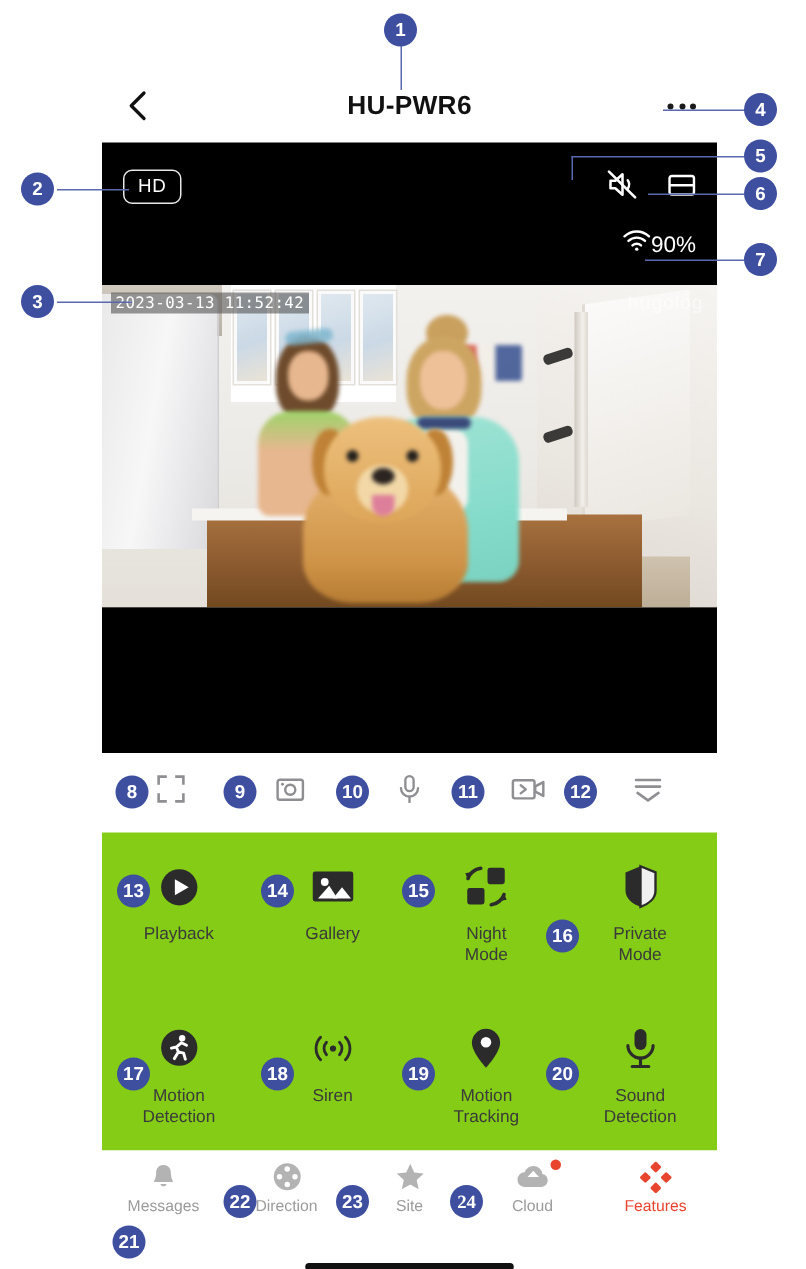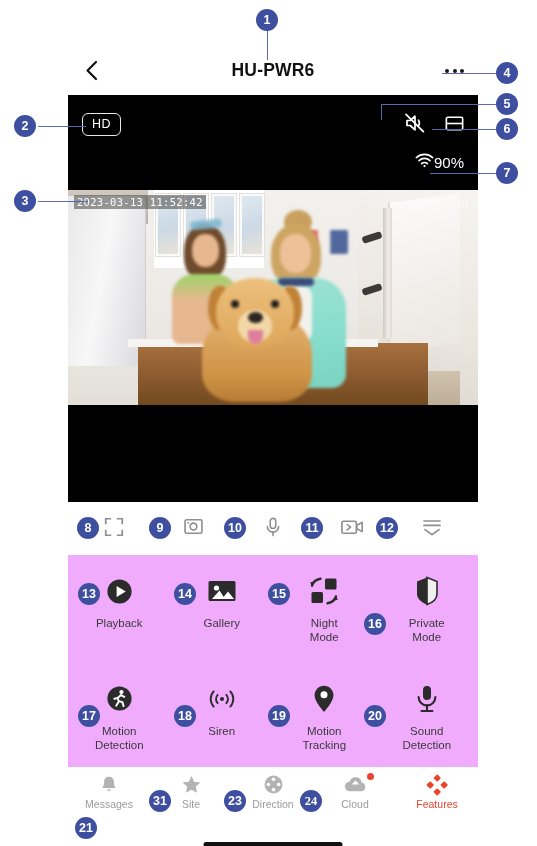--- a/index.html
+++ b/index.html
@@ -162,21 +162,21 @@
   }
 
   
   .controls {
     height: 53px; background: #fff; display: flex; align-items: center;
     padding: 0 20px; gap: 0; justify-content: space-between;
   }
   .ctrl { width: 52px; height: 40px; display: flex; align-items: center; justify-content: center; }
 
   
-  .features { background: #f0abfc; padding: 12px 0 14px; }
+  .features { background: #84cc16; padding: 12px 0 14px; }
   .frow { display: flex; }
   .fcell {
     flex: 1; display: flex; flex-direction: column; align-items: center;
     padding-top: 6px;
   }
   .fcell .fic { height: 36px; display: flex; align-items: center; justify-content: center; }
   .fcell .flabel {
     margin-top: 7px; font-size: 11.5px; color: #3a3a3a; text-align: center; line-height: 1.25;
     max-width: 78px;
   }
@@ -486,37 +486,37 @@
             <path d="M11 2.4c-3.3 0-5.4 2.3-5.4 5.6 0 4.4-1.6 5.6-1.6 6.8h14c0-1.2-1.6-2.4-1.6-6.8 0-3.3-2.1-5.6-5.4-5.6z" fill="#b3b3b3"></path>
             <path d="M8.6 16.4a2.5 2.5 0 004.8 0z" fill="#b3b3b3"></path>
           </svg>
         </div>
         <div class="tlabel">Messages</div>
       </div>
 
       <div class="tab">
         <div class="tic">
           <svg width="21" height="21" viewBox="0 0 22 22">
-            <polygon points="11,2 13.8,8.1 20.4,8.8 15.5,13.2 16.9,19.7 11,16.4 5.1,19.7 6.5,13.2 1.6,8.8 8.2,8.1" fill="#b3b3b3"></polygon>
-          </svg>
-        </div>
-        <div class="tlabel">Site</div>
-      </div>
-
-      <div class="tab">
-        <div class="tic">
-          <svg width="21" height="21" viewBox="0 0 22 22">
             <circle cx="11" cy="11" r="9.4" fill="#b3b3b3"></circle>
             <circle cx="11" cy="5.6" r="1.9" fill="#fff"></circle>
             <circle cx="11" cy="16.4" r="1.9" fill="#fff"></circle>
             <circle cx="5.6" cy="11" r="1.9" fill="#fff"></circle>
             <circle cx="16.4" cy="11" r="1.9" fill="#fff"></circle>
           </svg>
         </div>
         <div class="tlabel">Direction</div>
+      </div>
+
+      <div class="tab">
+        <div class="tic">
+          <svg width="21" height="21" viewBox="0 0 22 22">
+            <polygon points="11,2 13.8,8.1 20.4,8.8 15.5,13.2 16.9,19.7 11,16.4 5.1,19.7 6.5,13.2 1.6,8.8 8.2,8.1" fill="#b3b3b3"></polygon>
+          </svg>
+        </div>
+        <div class="tlabel">Site</div>
       </div>
 
       <div class="tab">
         <div class="tic">
           <svg width="23" height="19" viewBox="0 0 24 19">
             <path d="M6.2 16.6h11.6a4.6 4.6 0 00.6-9.1A6.4 6.4 0 006 6.4a4.9 4.9 0 00.2 10.2z" fill="#b3b3b3"></path>
             <polygon points="12,5.4 16,9.6 8,9.6" fill="#fff"></polygon>
           </svg>
           <span class="dot-badge"></span>
         </div>
@@ -571,17 +571,17 @@
   <div class="badge" style="left:174px; top:583px;">14</div>
   <div class="badge" style="left:268px; top:583px;">15</div>
   <div class="badge" style="left:364px; top:613px;">16</div>
 
   <div class="badge" style="left:78px; top:705px;">17</div>
   <div class="badge" style="left:174px; top:705px;">18</div>
   <div class="badge" style="left:268px; top:705px;">19</div>
   <div class="badge" style="left:364px; top:705px;">20</div>
 
   <div class="badge" style="left:75px; top:790px;margin-top:27px;">21</div>
-  <div class="badge" style="left:149px; top:790px;">31</div>
+  <div class="badge" style="left:149px; top:790px;">22</div>
   <div class="badge" style="left:224px; top:790px;">23</div>
   <div class="badge" style="left:300px; top:790px;font-family:Liberation Serif, serif;">24</div>
 
 </div>
 
 </body></html>

